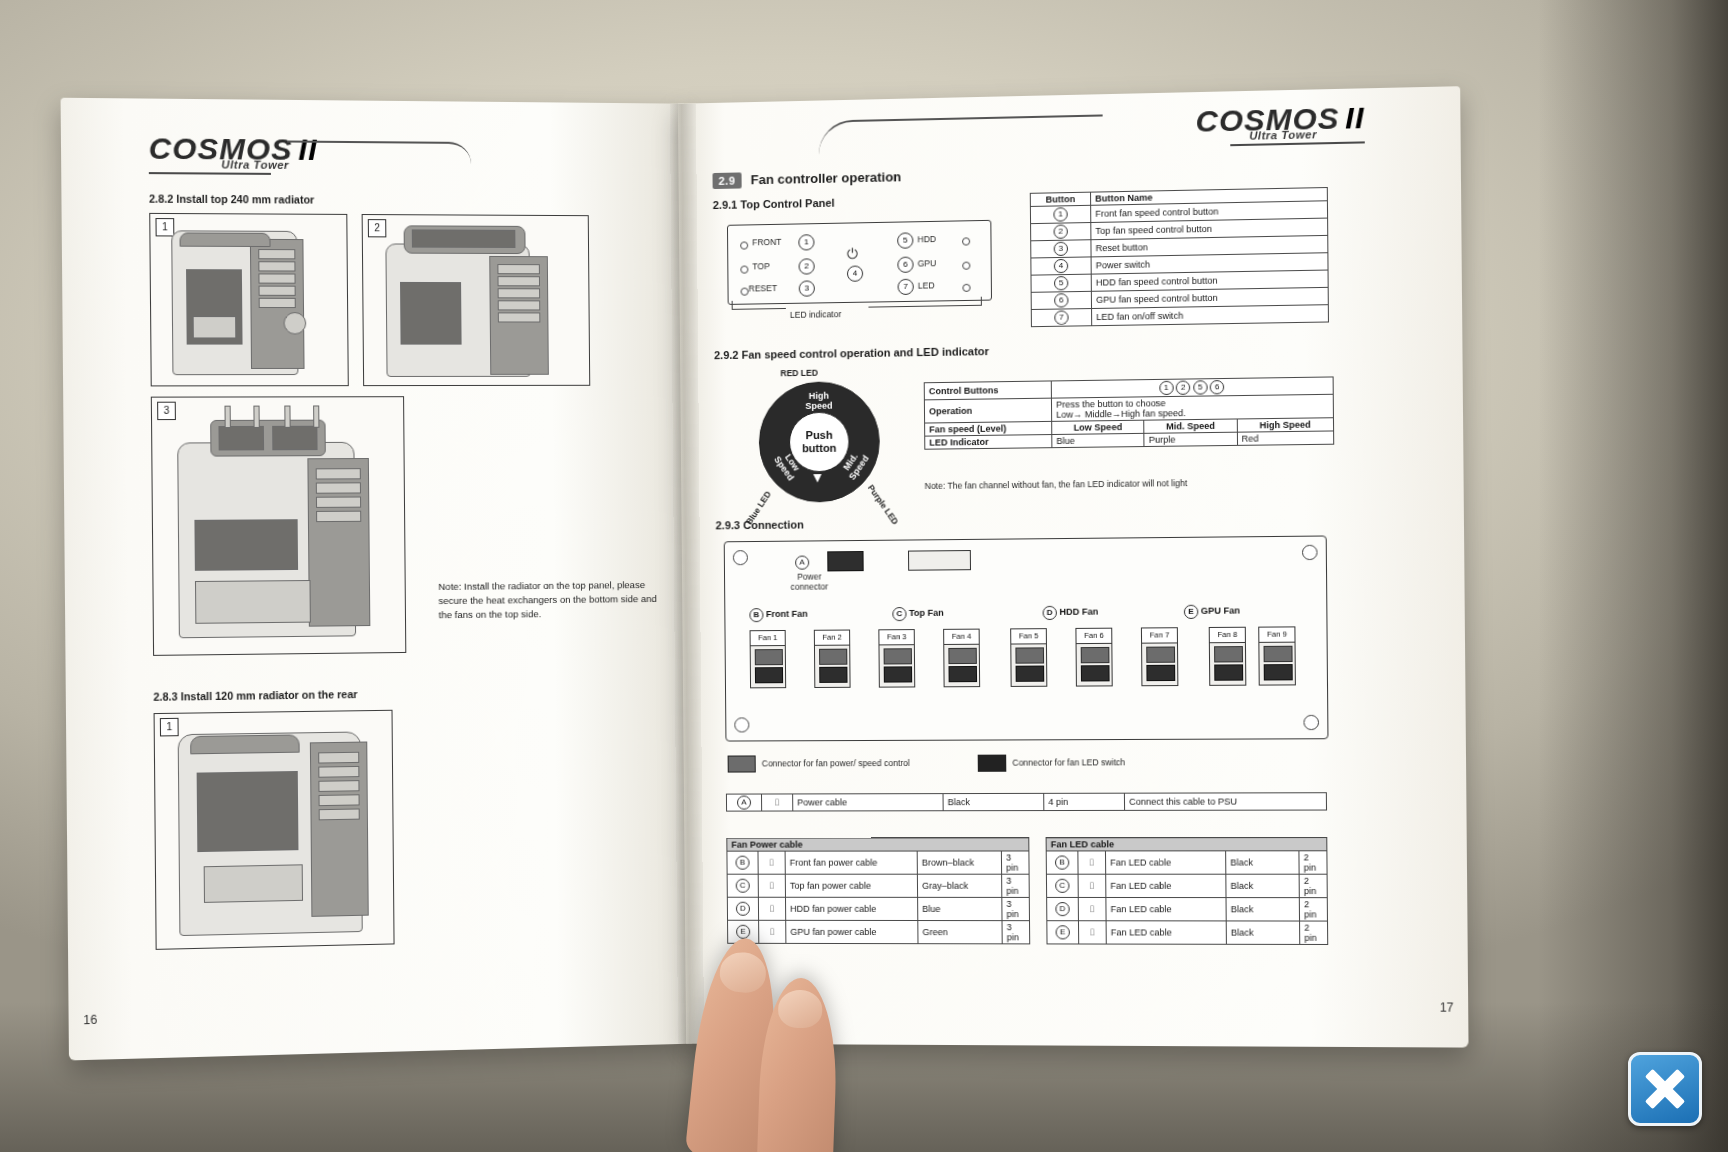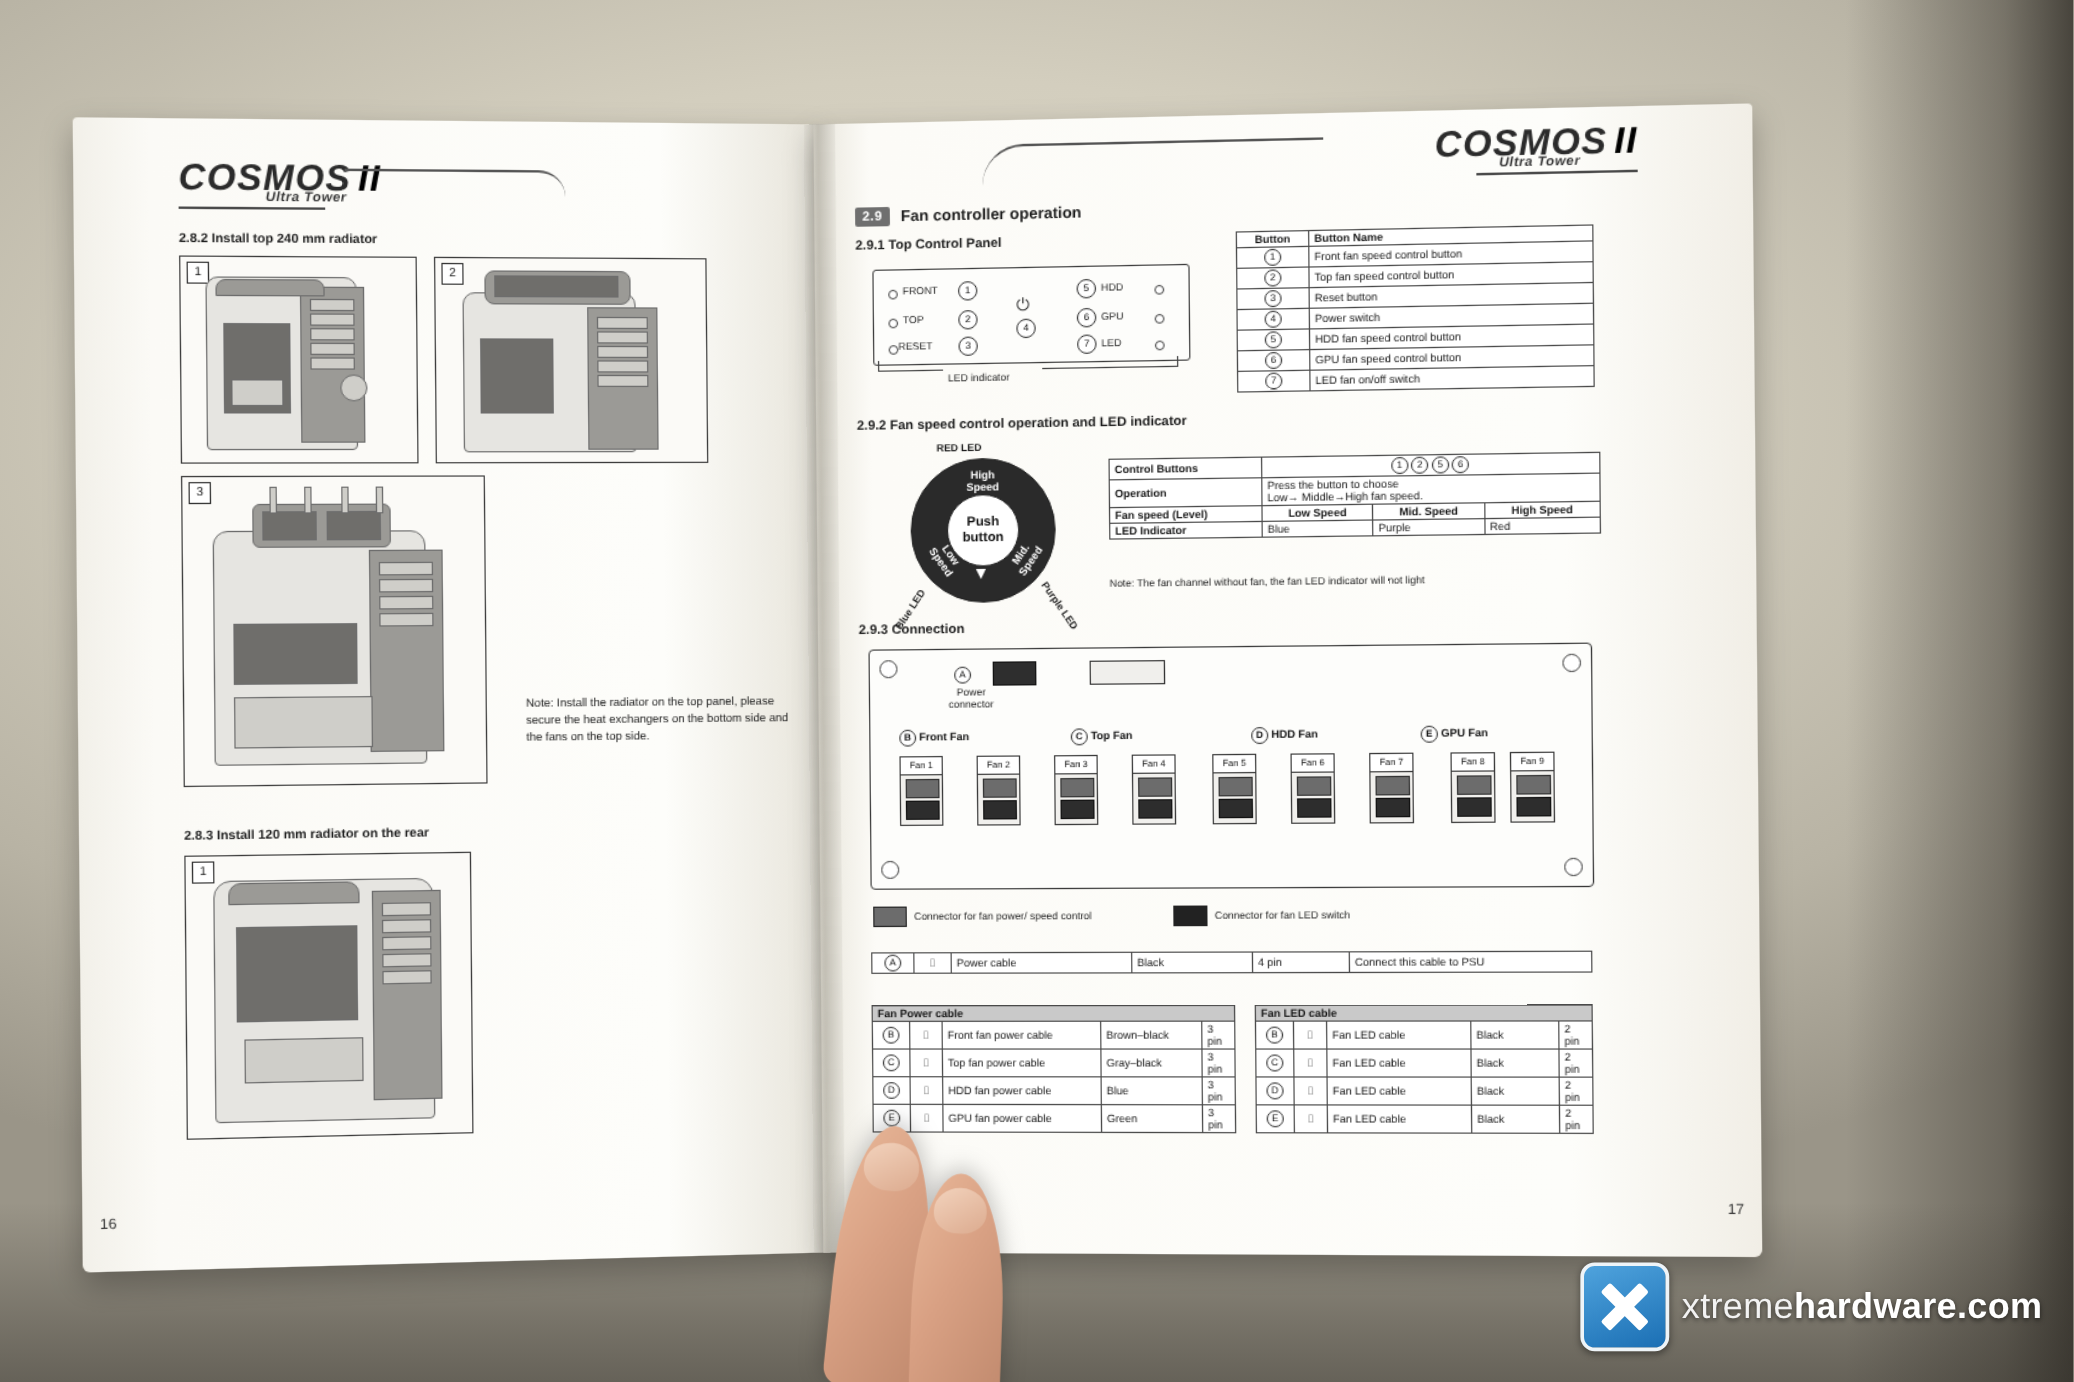--- a/index.html
+++ b/index.html
@@ -549,14 +549,13 @@
   <div class="finger" style="left:6px;top:18px;width:78px;height:220px;transform:rotate(6deg);">
     <div class="nail" style="left:16px;top:14px;width:46px;height:40px;"></div>
   </div>
   <div class="finger" style="left:70px;top:58px;width:76px;height:190px;transform:rotate(2deg);">
     <div class="nail" style="left:16px;top:12px;width:44px;height:38px;"></div>
   </div>
 </div>
 
 <div class="wm">
   <div class="wm-badge"></div>
-  <div class="wm-text"><span>xtreme</span><b>hardware.com</b></div>
 </div>
 
 </body></html>

